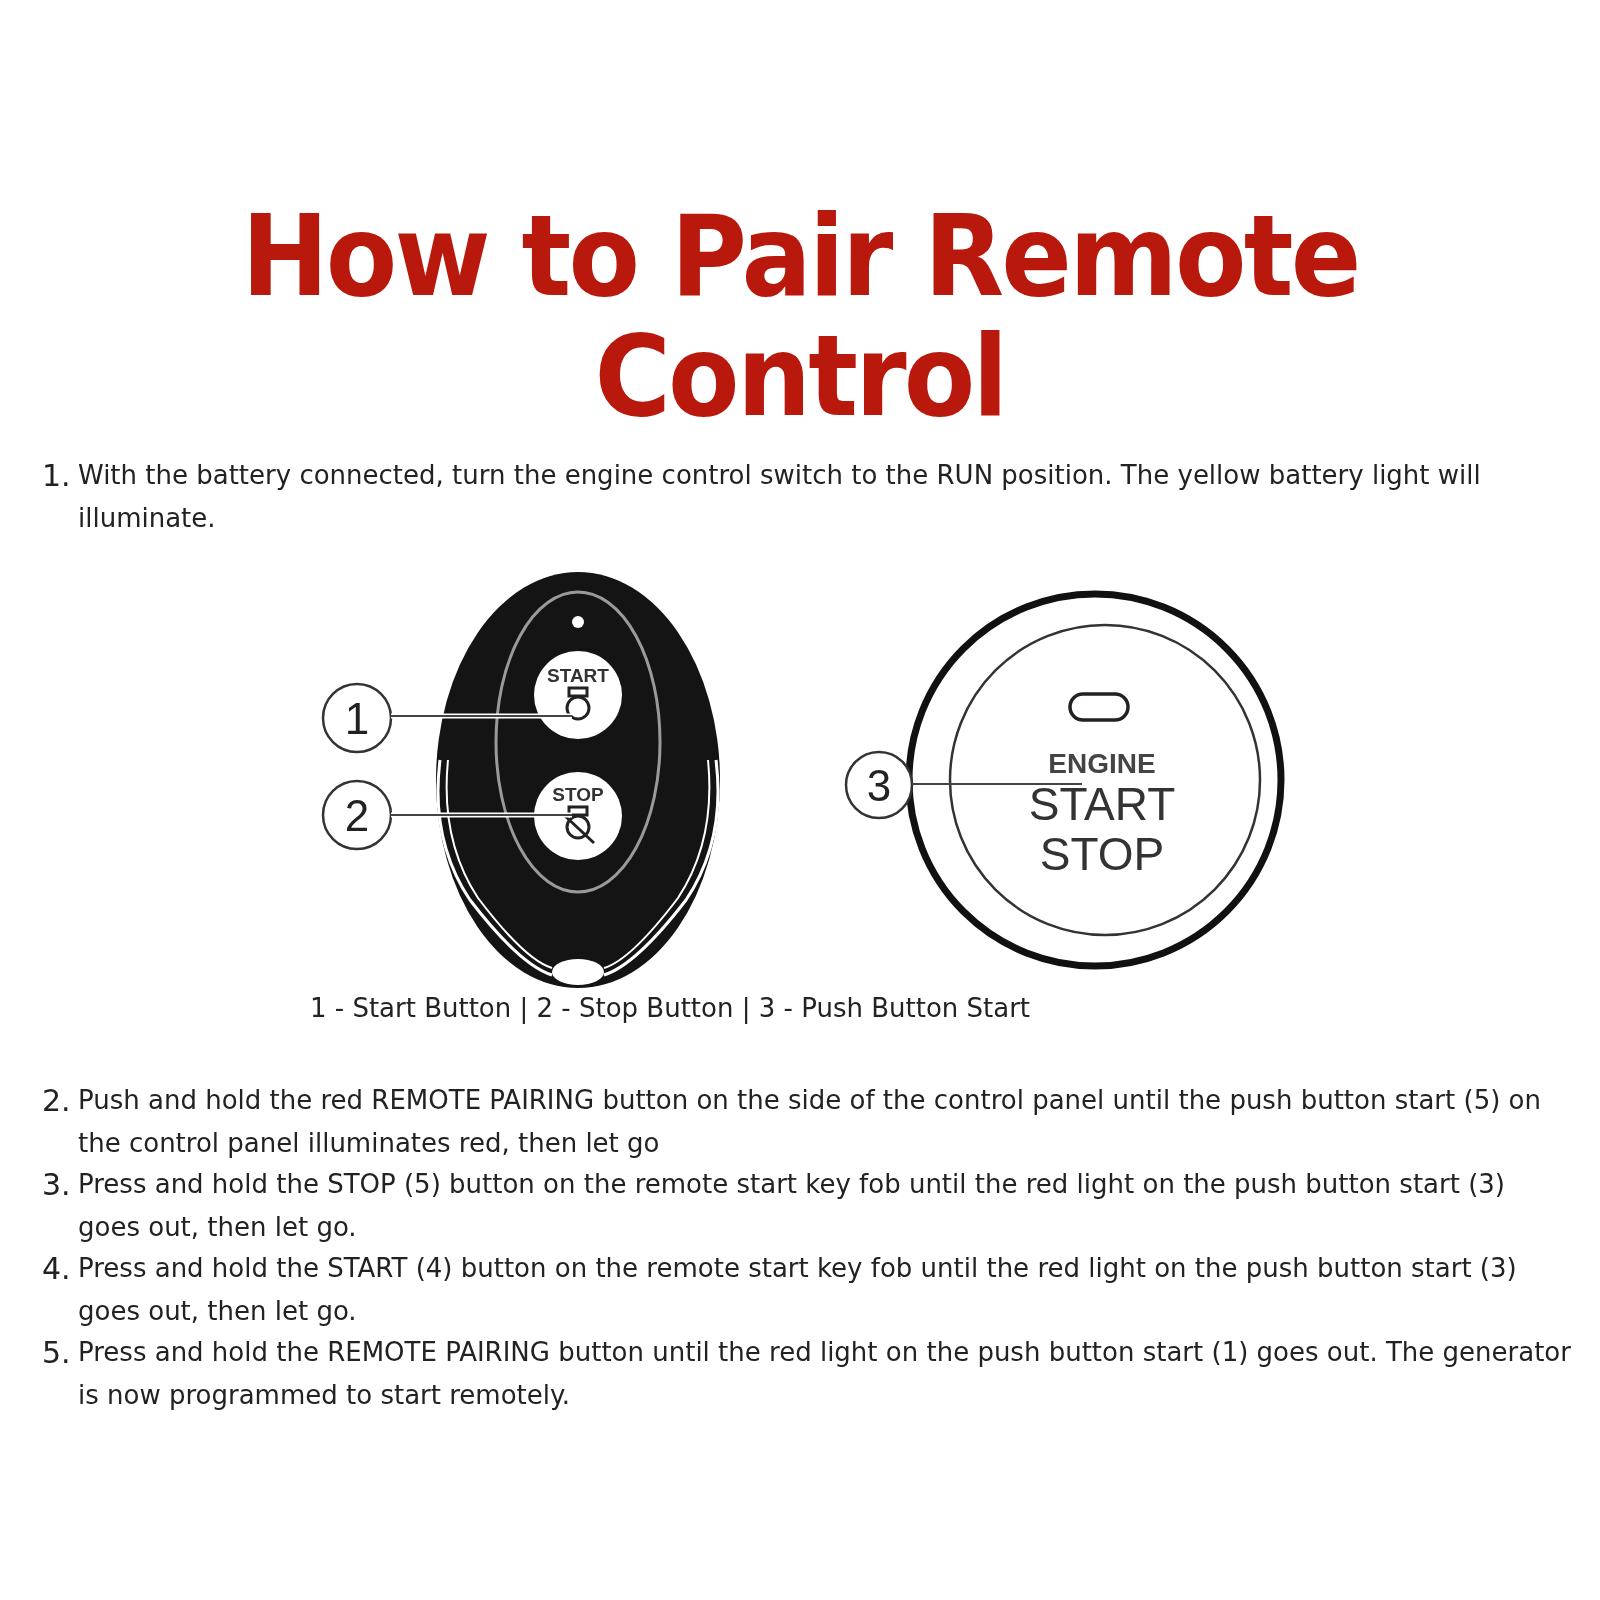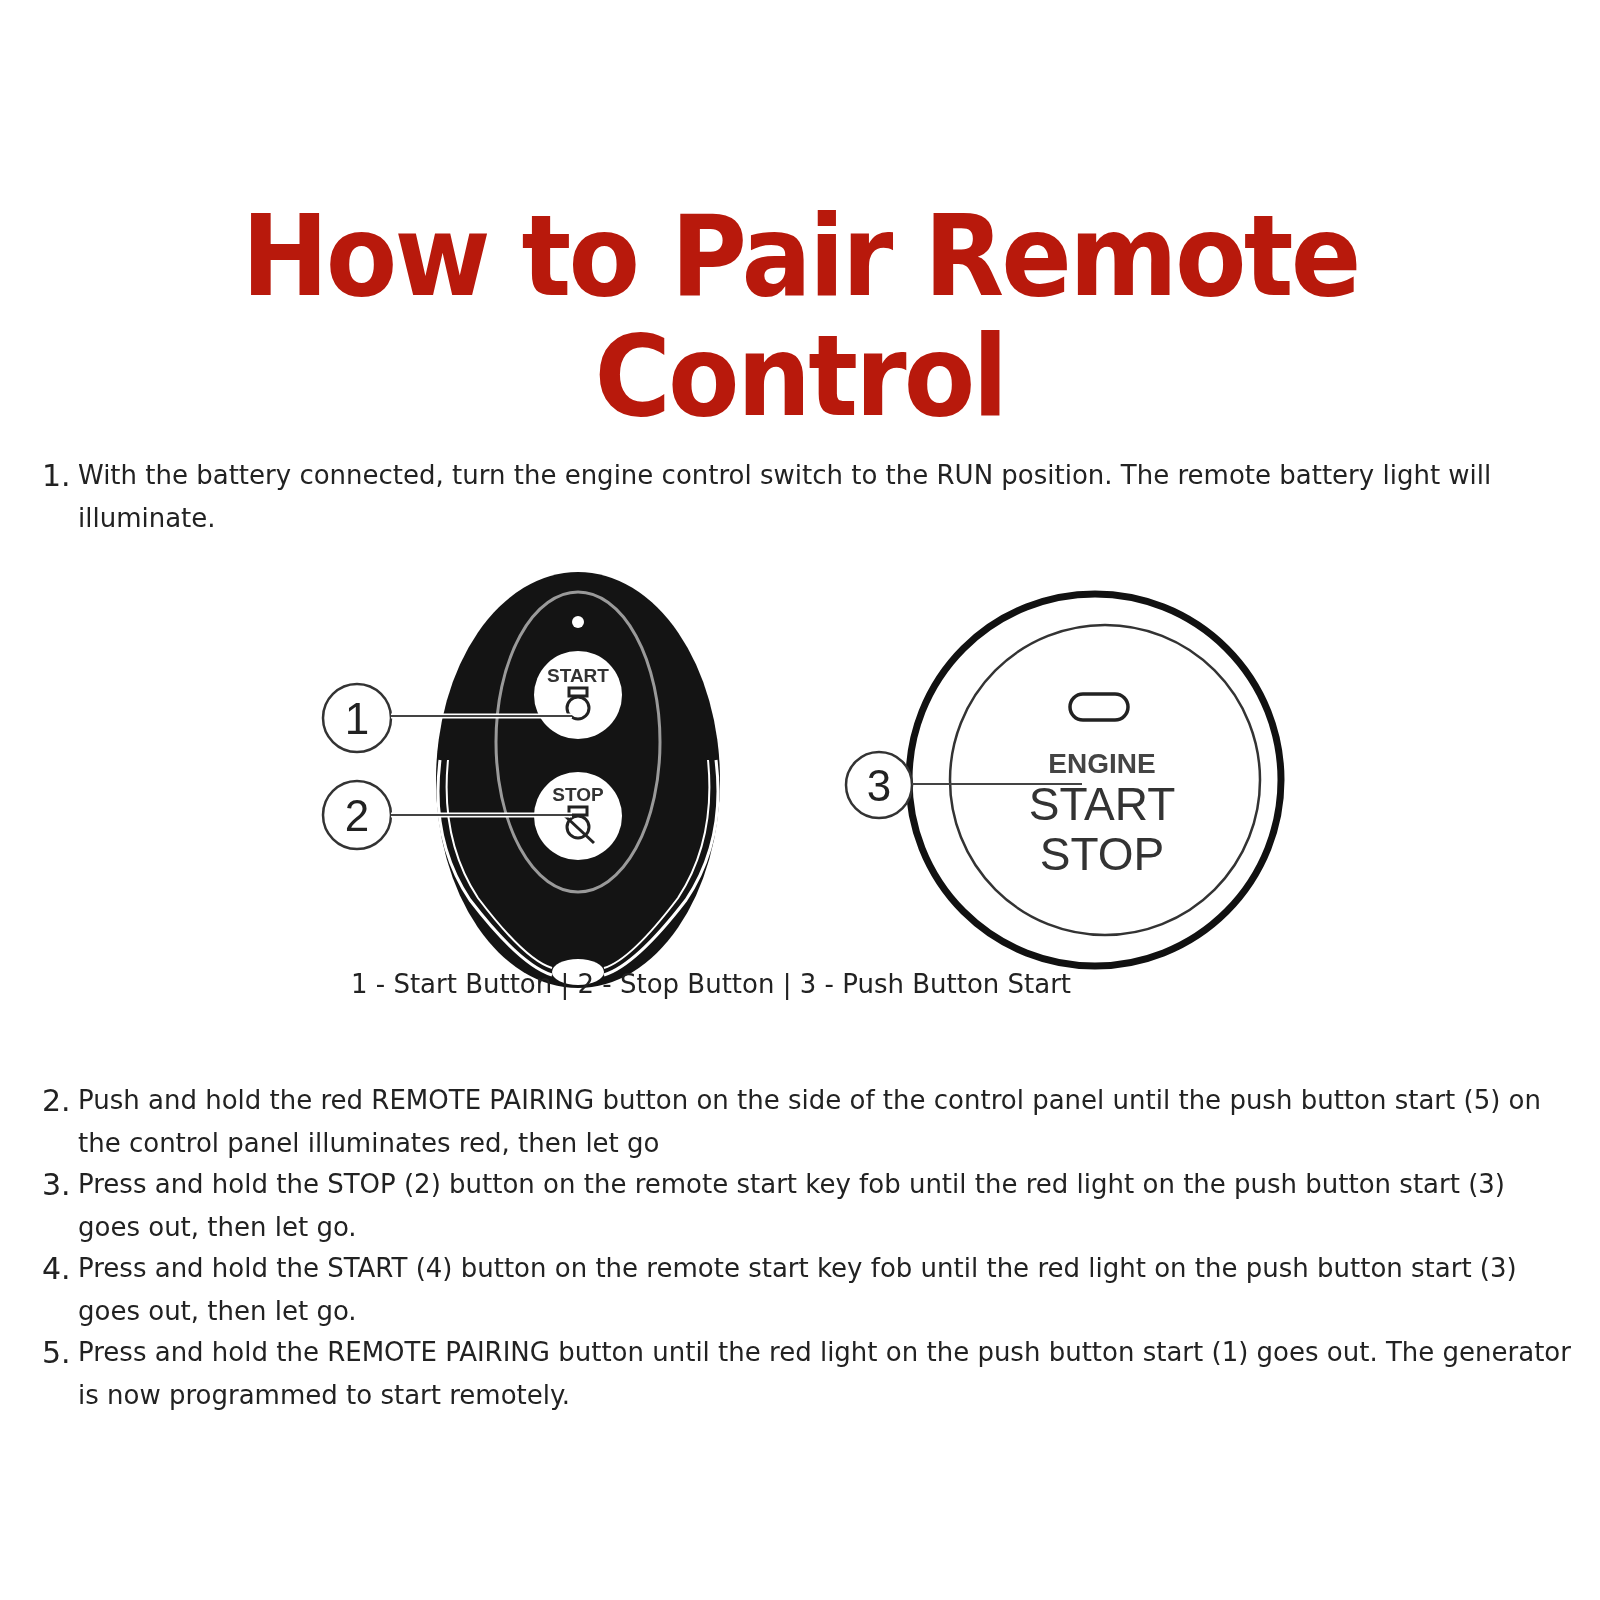--- a/index.html
+++ b/index.html
@@ -4,32 +4,32 @@
 <style>
   html, body { margin:0; padding:0; background:#ffffff; }
   body { width:1600px; height:1600px; position:relative; overflow:hidden;
          font-family:"DejaVu Sans", sans-serif; color:#1f1f1f; }
   .title { position:absolute; left:0; top:196px; width:1600px; text-align:center;
            font-family:"DejaVu Sans", sans-serif; font-weight:bold; font-size:112px;
            letter-spacing:-3px; color:#b8190c; line-height:120px; transform:scaleX(0.93); transform-origin:center; }
   .step { position:absolute; left:42px; width:1530px; font-size:26px; line-height:43px; color:#222; }
   .step .num { position:absolute; left:0; top:0; font-size:30px; }
   .step .txt { display:block; padding-left:36px; }
-  .caption { position:absolute; left:0; top:969px; width:1340px; text-align:center; font-size:26px; color:#222;margin-left:41px; }
+  .caption { position:absolute; left:0; top:993px; width:1340px; text-align:center; font-size:26px; color:#222; }
   .figure { position:absolute; left:0; top:550px; width:1556px; height:440px; }
   svg text { font-family:"Liberation Sans", sans-serif; }
 </style>
 </head>
 <body>
 
 <div class="title">How to Pair Remote Control</div>
 
 <div class="step" style="top:454px;">
   <span class="num">1.</span>
-  <span class="txt">With the battery connected, turn the engine control switch to the RUN position. The remote battery light will illuminate.</span>
+  <span class="txt">With the battery connected, turn the engine control switch to the RUN position. The yellow battery light will illuminate.</span>
 </div>
 
 <div class="figure">
   <svg width="1600" height="440" viewBox="0 550 1600 440" xmlns="http://www.w3.org/2000/svg">
 
     <g>
       <ellipse cx="578" cy="780" rx="142" ry="208" fill="#141414"></ellipse>
       <path d="M440 760 Q430 840 470 900 Q520 965 552 975" stroke="#fff" stroke-width="3" fill="none"></path>
       <path d="M448 760 Q440 840 478 898 Q525 960 552 968" stroke="#fff" stroke-width="2" fill="none"></path>
       <path d="M716 760 Q726 840 686 900 Q636 965 604 975" stroke="#fff" stroke-width="3" fill="none"></path>
@@ -82,21 +82,21 @@
 </div>
 
 <div class="caption">1 - Start Button | 2 - Stop Button | 3 - Push Button Start</div>
 
 <div class="step" style="top:1079px;">
   <span class="num">2.</span>
   <span class="txt">Push and hold the red REMOTE PAIRING button on the side of the control panel until the push button start (5) on the control panel illuminates red, then let go</span>
 </div>
 <div class="step" style="top:1163px;">
   <span class="num">3.</span>
-  <span class="txt">Press and hold the STOP (2) button on the remote start key fob until the red light on the push button start (3) goes out, then let go.</span>
+  <span class="txt">Press and hold the STOP (5) button on the remote start key fob until the red light on the push button start (3) goes out, then let go.</span>
 </div>
 <div class="step" style="top:1247px;">
   <span class="num">4.</span>
   <span class="txt">Press and hold the START (4) button on the remote start key fob until the red light on the push button start (3) goes out, then let go.</span>
 </div>
 <div class="step" style="top:1331px;">
   <span class="num">5.</span>
   <span class="txt">Press and hold the REMOTE PAIRING button until the red light on the push button start (1) goes out. The generator is now programmed to start remotely.</span>
 </div>
 

